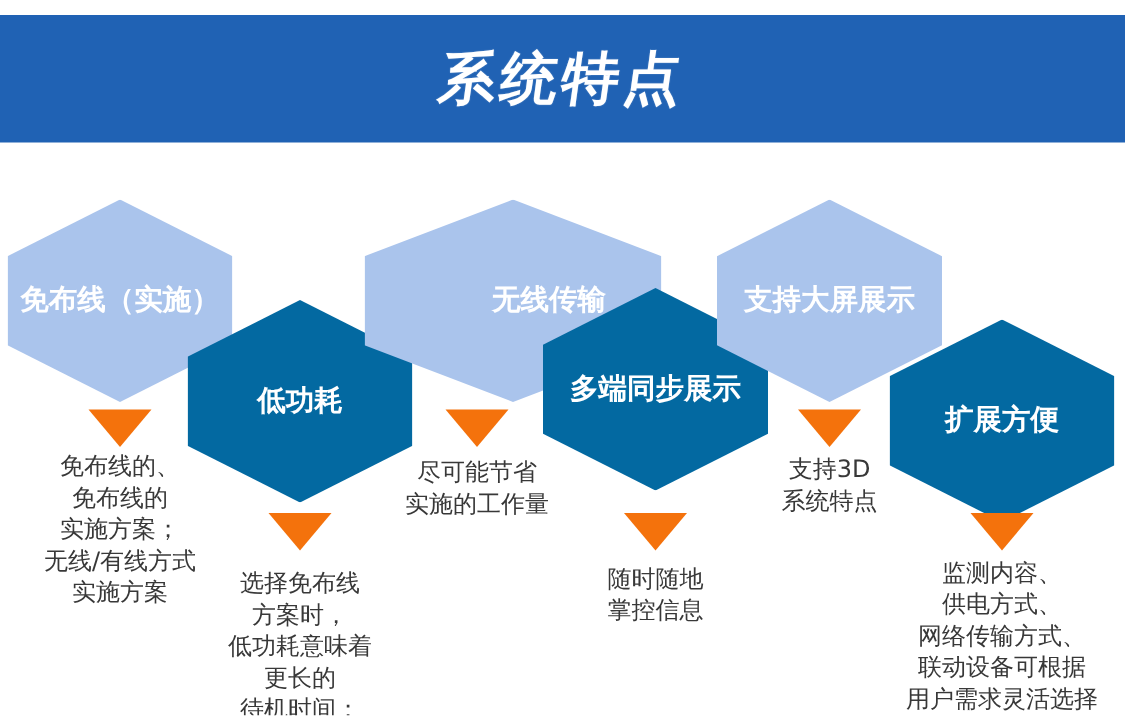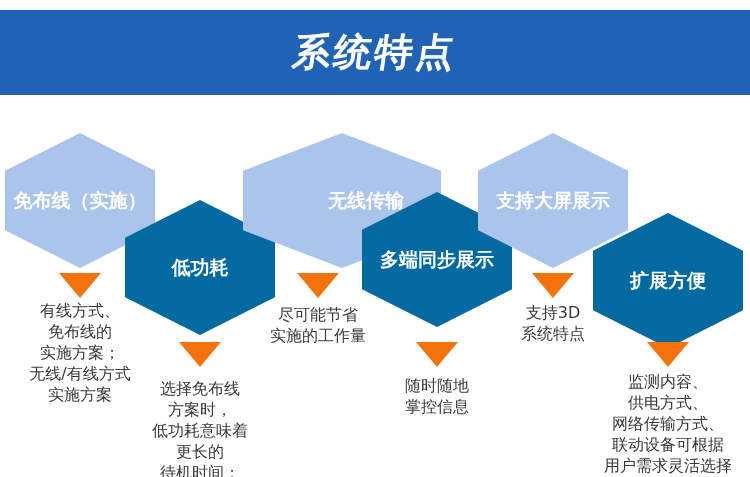--- a/index.html
+++ b/index.html
@@ -63,21 +63,21 @@
     <div class="title">系统特点</div>
   </div>
 
   <div class="feature f1">
     <div class="hex light">
       <div>免布线</div>
       <div>（实施）</div>
     </div>
     <div class="tri"></div>
     <div class="desc">
-      <div>有线方式、</div>
+      <div>免布线的、</div>
       <div>免布线的</div>
       <div>实施方案；</div>
       <div>无线/有线方式</div>
       <div>实施方案</div>
     </div>
   </div>
 
   <div class="feature f2">
     <div class="hex dark">
       <div>低功耗</div>

